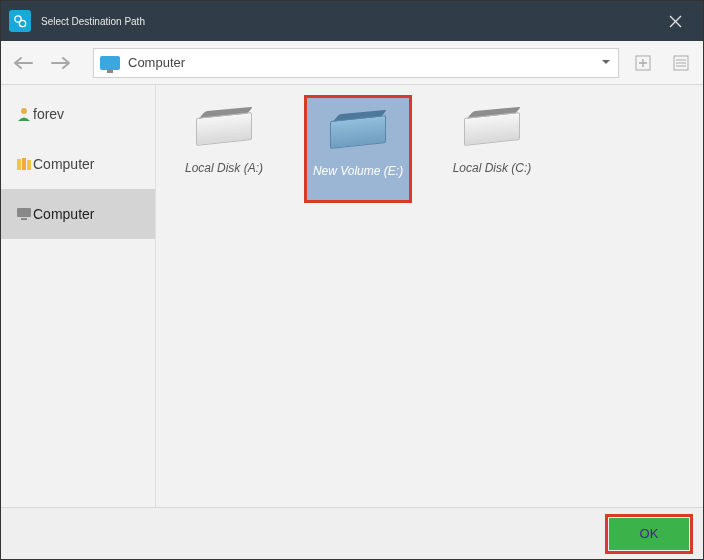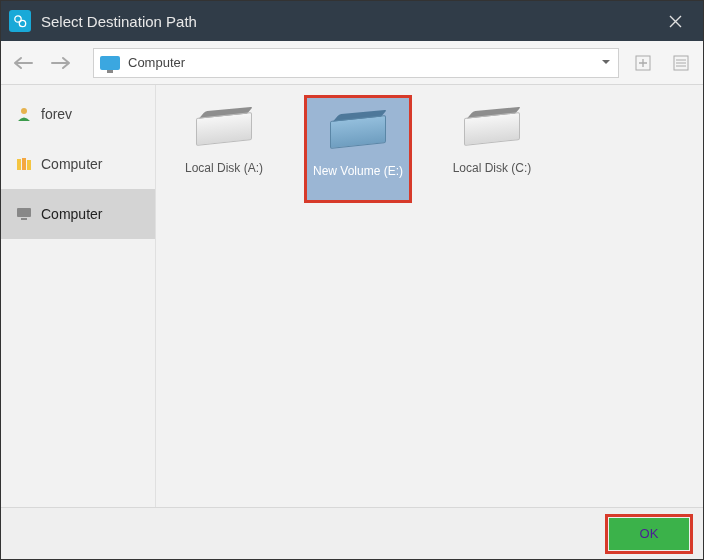--- a/index.html
+++ b/index.html
@@ -18,21 +18,21 @@
     flex-direction: column;
     border: 1px solid #333;
   }
   .titlebar {
     height: 40px;
     background: #303c48;
     display: flex;
     align-items: center;
     padding: 0 10px 0 8px;
     color: #e8e8e8;
-    font-size: 15px;
+    font-size: 10px;
   }
   .app-icon {
     width: 22px;
     height: 22px;
     background: #19a9d8;
     border-radius: 3px;
     display:flex;
     align-items:center;
     justify-content:center;
     margin-right: 10px;
@@ -103,21 +103,21 @@
     padding-top: 4px;
   }
   .side-item {
     height: 50px;
     display:flex;
     align-items:center;
     padding-left: 14px;
     font-size: 14px;
     color: #444;
     cursor:pointer;
-    gap:8px;
+    gap:0;
   }
   .side-item.selected {
     background: #d4d4d4;
     color:#222;
   }
   .si-icon { width:18px; height:18px; display:flex; align-items:center; justify-content:center; }
   .content {
     flex:1;
     background: #f2f2f2;
     padding: 10px 14px;
@@ -164,21 +164,21 @@
     transform: skewX(-40deg) skewY(-6deg);
     border-radius:2px;
   }
   .drive-item.selected .drive-body {
     background: linear-gradient(#93bedc,#6f9ec0);
     border-color:#5a86a6;
   }
   .drive-item.selected .drive-top {
     background:#4e789a;
   }
-  .drive-label { line-height:1.2; max-width: 100px; }
+  .drive-label { line-height:1.2; max-width: 100px; font-style: italic; }
   .footer {
     height: 52px;
     background: #efefef;
     border-top: 1px solid #d8d8d8;
     display:flex;
     align-items:center;
     justify-content:flex-end;
     padding-right: 14px;
     gap: 10px;
   }

